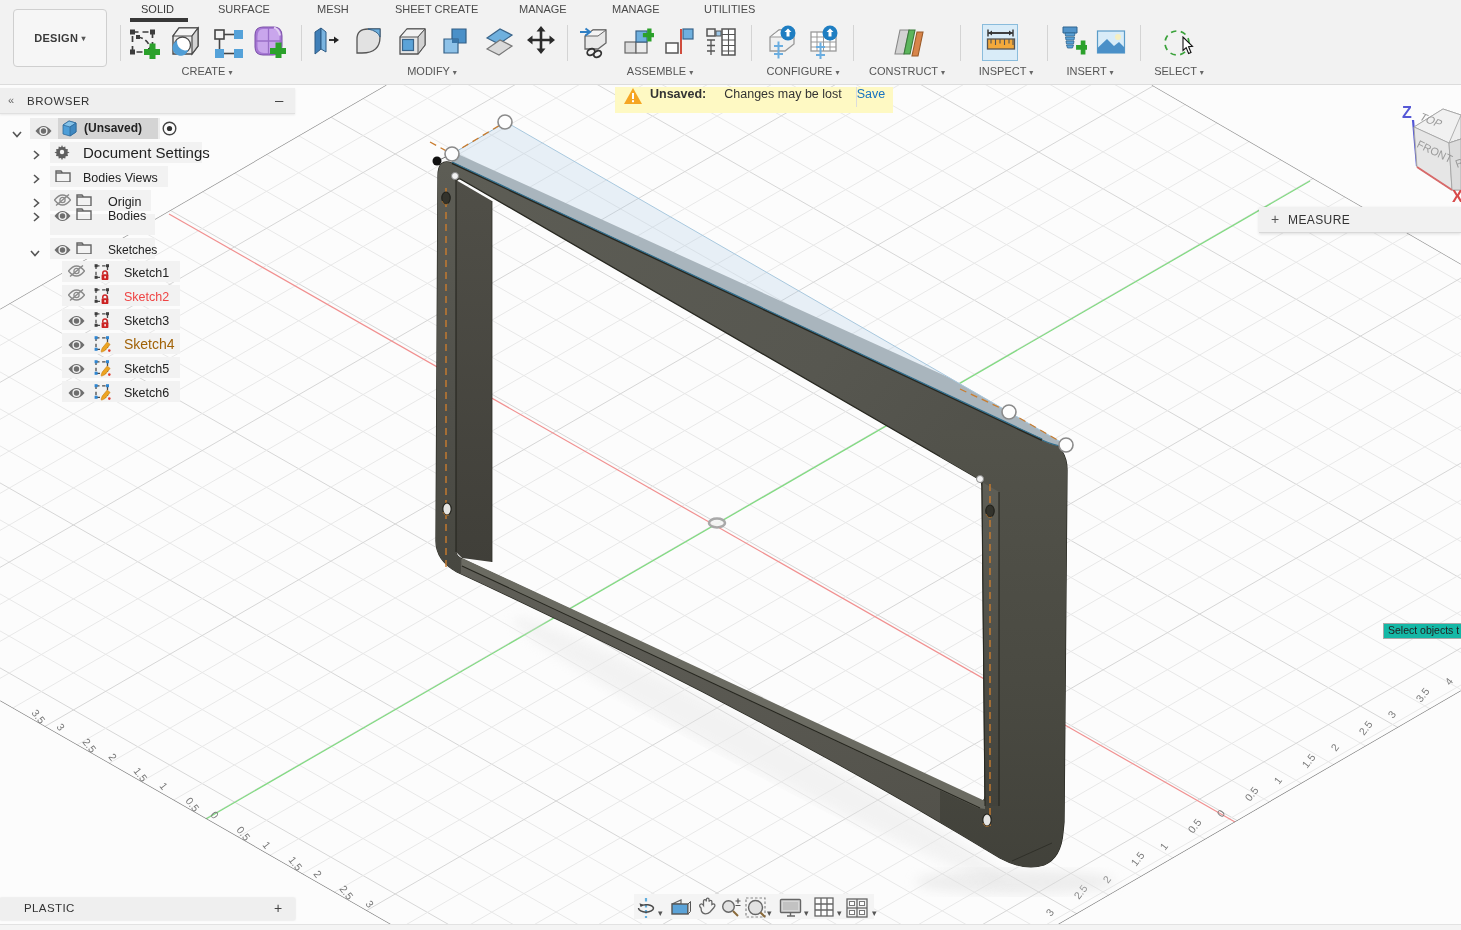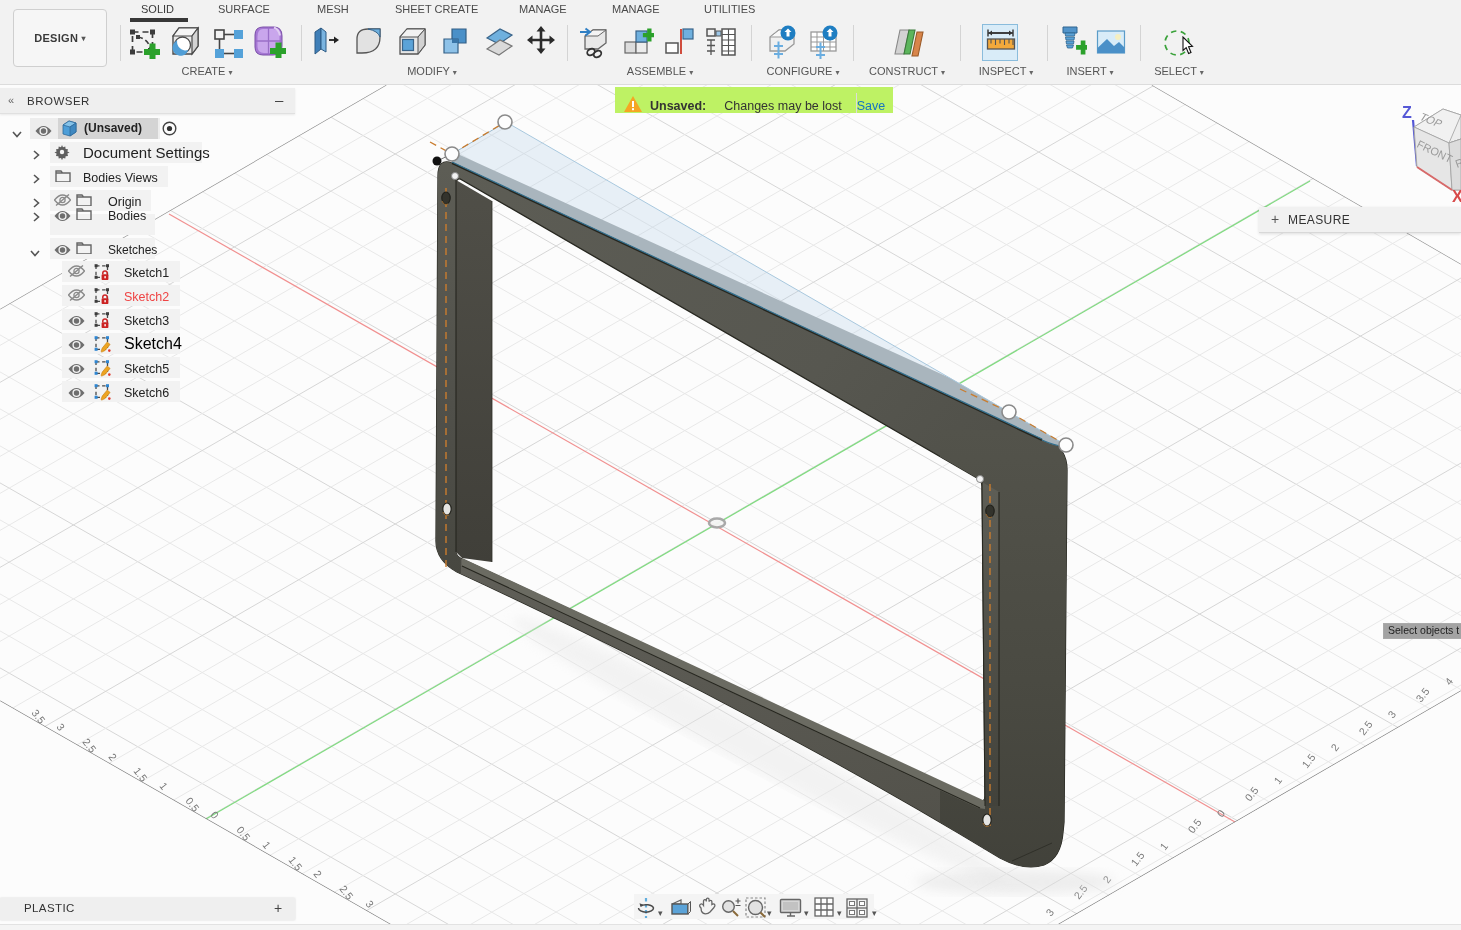--- a/index.html
+++ b/index.html
@@ -377,21 +377,21 @@
     </svg>
 <div style="position:absolute;left:137px;top:65px;width:140px;text-align:center;font-size:11px;color:#555">CREATE <span style="font-size:8px;color:#666">▾</span></div>
     <div style="position:absolute;left:362px;top:65px;width:140px;text-align:center;font-size:11px;color:#555">MODIFY <span style="font-size:8px;color:#666">▾</span></div>
     <div style="position:absolute;left:590px;top:65px;width:140px;text-align:center;font-size:11px;color:#555">ASSEMBLE <span style="font-size:8px;color:#666">▾</span></div>
     <div style="position:absolute;left:733px;top:65px;width:140px;text-align:center;font-size:11px;color:#555">CONFIGURE <span style="font-size:8px;color:#666">▾</span></div>
     <div style="position:absolute;left:837px;top:65px;width:140px;text-align:center;font-size:11px;color:#555">CONSTRUCT <span style="font-size:8px;color:#666">▾</span></div>
     <div style="position:absolute;left:936px;top:65px;width:140px;text-align:center;font-size:11px;color:#555">INSPECT <span style="font-size:8px;color:#666">▾</span></div>
     <div style="position:absolute;left:1020px;top:65px;width:140px;text-align:center;font-size:11px;color:#555">INSERT <span style="font-size:8px;color:#666">▾</span></div>
     <div style="position:absolute;left:1109px;top:65px;width:140px;text-align:center;font-size:11px;color:#555">SELECT <span style="font-size:8px;color:#666">▾</span></div>
 </div>
-<div style="position:absolute;left:615px;top:87px;width:278px;height:26px;background:#bef264;display:flex;align-items:flex-end;font-size:12.5px;color:#333;white-space:nowrap">
+<div style="position:absolute;left:615px;top:87px;width:278px;height:26px;background:#fef9c3;display:flex;align-items:flex-start;font-size:12.5px;color:#333;white-space:nowrap">
 <svg width="20" height="18" viewBox="0 0 20 18" style="margin-left:8px">
       <path d="M10,1 L19,17 L1,17 Z" fill="#f5a623"></path>
       <rect x="9" y="6" width="2" height="6" fill="#fff"></rect>
       <rect x="9" y="13.2" width="2" height="2" fill="#fff"></rect>
     </svg>
 <b style="margin-left:7px">Unsaved:</b>
     <span style="margin-left:18px">Changes may be lost</span>
 <div style="width:1px;height:20px;background:#dcdcdc;margin-left:14px"></div>
 <span style="color:#1673c1;">Save</span>
   </div>
@@ -551,21 +551,21 @@
     <div style="position:absolute;left:93px;top:2px"><svg width="18" height="18" viewBox="0 0 18 18">
         <rect x="3" y="2.8" width="11.5" height="11.5" fill="none" stroke="#4a4a4a" stroke-width="1.3" stroke-dasharray="3.5 2.6"></rect>
 <rect x="1.6" y="1.2" width="3" height="3" fill="#2e86d2"></rect>
         <rect x="13" y="1.2" width="3" height="3" fill="#2e86d2"></rect>
         <rect x="1.6" y="12.8" width="3" height="3" fill="#2e86d2"></rect>
 <g transform="translate(7,6)">
           <path d="M1,10.5 l1.2,-3.4 5,-6.1 2.9,2.4 -5,6.1 -3.3,1.6z" fill="#eda421" stroke="#c77f12" stroke-width="0.6"></path>
           <circle cx="9.3" cy="9.6" r="1.3" fill="#e03a2a"></circle>
         </g>
       </svg></div>
-    <div style="position:absolute;left:124px;top:2px"><span style="font-size:16px;color:#000000">Sketch4</span></div>
+    <div style="position:absolute;left:124px;top:2px"><span style="font-size:14px;color:#a16207">Sketch4</span></div>
   </div>
 <div style="position:absolute;left:62px;top:357px;width:118px;height:21px;background:#f2f2f2"></div>
 <div style="position:absolute;left:0;top:357px;width:295px;height:22px">
     <div style="position:absolute;left:68px;top:4px"><svg width="17" height="12" viewBox="0 0 17 12">
         <path d="M0.5,6 Q8.5,-4 16.5,6 Q8.5,16 0.5,6Z" fill="#6e6e6e"></path>
         <circle cx="8.5" cy="6" r="3.4" fill="#6e6e6e" stroke="#f2f2f2" stroke-width="1.4"></circle>
       </svg></div>
     <div style="position:absolute;left:93px;top:2px"><svg width="18" height="18" viewBox="0 0 18 18">
         <rect x="3" y="2.8" width="11.5" height="11.5" fill="none" stroke="#4a4a4a" stroke-width="1.3" stroke-dasharray="3.5 2.6"></rect>
 <rect x="1.6" y="1.2" width="3" height="3" fill="#2e86d2"></rect>
@@ -593,21 +593,21 @@
           <path d="M1,10.5 l1.2,-3.4 5,-6.1 2.9,2.4 -5,6.1 -3.3,1.6z" fill="#eda421" stroke="#c77f12" stroke-width="0.6"></path>
           <circle cx="9.3" cy="9.6" r="1.3" fill="#e03a2a"></circle>
         </g>
       </svg></div>
     <div style="position:absolute;left:124px;top:2px"><span style="font-size:12.5px;color:#222">Sketch6</span></div>
   </div>
 <div style="position:absolute;left:1259px;top:207px;width:202px;height:26px;background:#f1f1f1;border-bottom:1px solid #d8d8d8;box-shadow:0 1px 3px rgba(0,0,0,0.12)">
 <div style="position:absolute;left:12px;top:4px;font-size:14px;color:#555">+</div>
 <div style="position:absolute;left:29px;top:6px;font-size:12px;color:#333;letter-spacing:0.4px">MEASURE</div>
   </div>
-<div style="position:absolute;left:1383px;top:623px;width:79px;height:16px;background:#a3a3a3;border:1px solid #aaa;font-size:10.5px;color:#222;padding-left:4px;overflow:hidden;white-space:nowrap">Select objects t</div>
+<div style="position:absolute;left:1383px;top:623px;width:79px;height:16px;background:#14b8a6;border:1px solid #aaa;font-size:10.5px;color:#222;padding-left:4px;overflow:hidden;white-space:nowrap">Select objects t</div>
 <div style="position:absolute;left:0;top:898px;width:295px;height:22px;background:#efefef;box-shadow:0 0 2px rgba(0,0,0,0.15)">
 <div style="position:absolute;left:24px;top:4px;font-size:11.5px;color:#333;letter-spacing:0.4px">PLASTIC</div>
 <div style="position:absolute;left:274px;top:2px;font-size:14px;color:#444">+</div>
   </div>
 <div style="position:absolute;left:0;top:924px;width:1461px;height:6px;background:#f4f4f4;border-top:1px solid #e2e2e2"></div>
 <div style="position:absolute;left:634px;top:894px;width:240px;height:25px;background:#f4f4f4">
 <div style="position:absolute;left:1px;top:3px"><svg width="22" height="22" viewBox="0 0 22 22">
         <line x1="11" y1="1" x2="11" y2="21" stroke="#62aede" stroke-width="2.2" stroke-dasharray="3.5 2.5"></line>
         <path d="M3.5,11 a7.5,4.2 0 1 0 15,0 a7.5,4.2 0 0 0 -13,-1.8" fill="none" stroke="#4a4a4a" stroke-width="1.5"></path>
         <path d="M4.5,6.2 l1,3.6 3,-2.1z" fill="#4a4a4a"></path>

